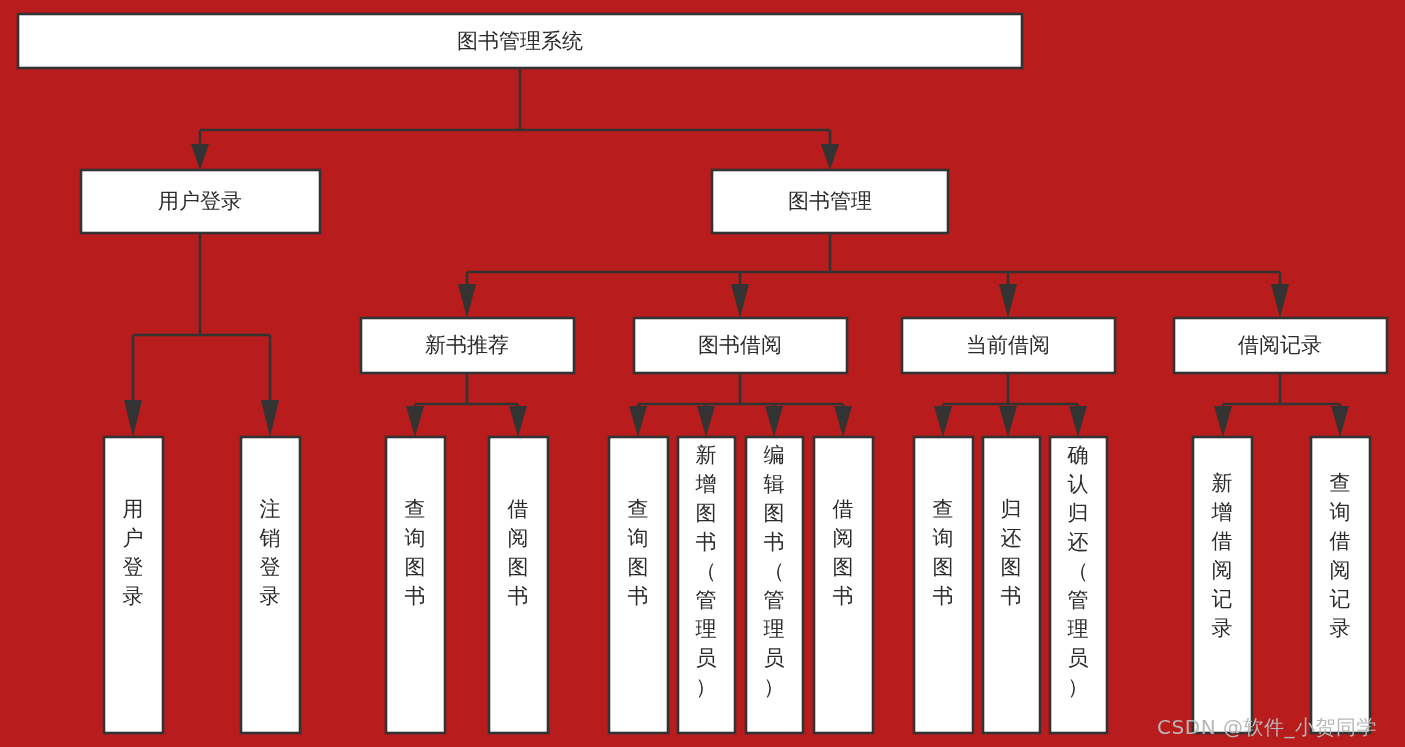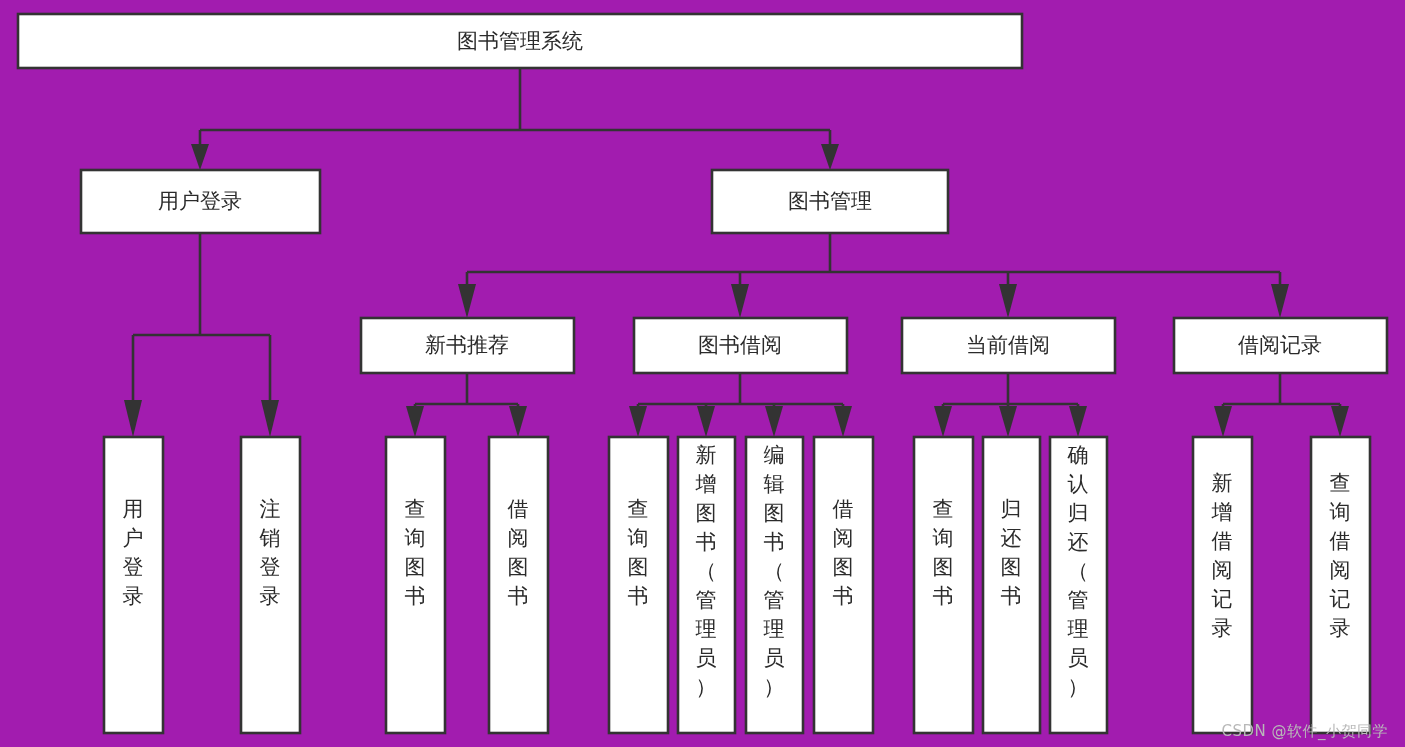--- a/index.html
+++ b/index.html
@@ -7,21 +7,21 @@
     padding: 0;
     background: #ffffff;
   }
   body {
     font-family: "DejaVu Sans", "Liberation Sans", sans-serif;
   }
   #diagram-root {
     position: relative;
     width: 1405px;
     height: 747px;
-    background: #a21caf;
+    background: #b91c1c;
     overflow: hidden;
   }
   svg#flow {
     position: absolute;
     left: 0;
     top: 0;
     width: 1405px;
     height: 747px;
   }
   .node-box {
@@ -47,24 +47,24 @@
     dominant-baseline: middle;
   }
   .node-label-v {
     font-family: "DejaVu Sans", "Liberation Sans", sans-serif;
     font-size: 21px;
     fill: #2b2b2b;
     text-anchor: middle;
   }
   .watermark {
     position: absolute;
-    right: 17px;
+    right: 28px;
     bottom: 6px;
     font-family: "DejaVu Sans", "Liberation Sans", sans-serif;
-    font-size: 15px;
+    font-size: 20px;
     color: #b8b8b8;
     letter-spacing: 0.5px;
     white-space: nowrap;
     user-select: none;
   }
 </style>
 </head>
 <body>
 
 <div id="diagram-root">

